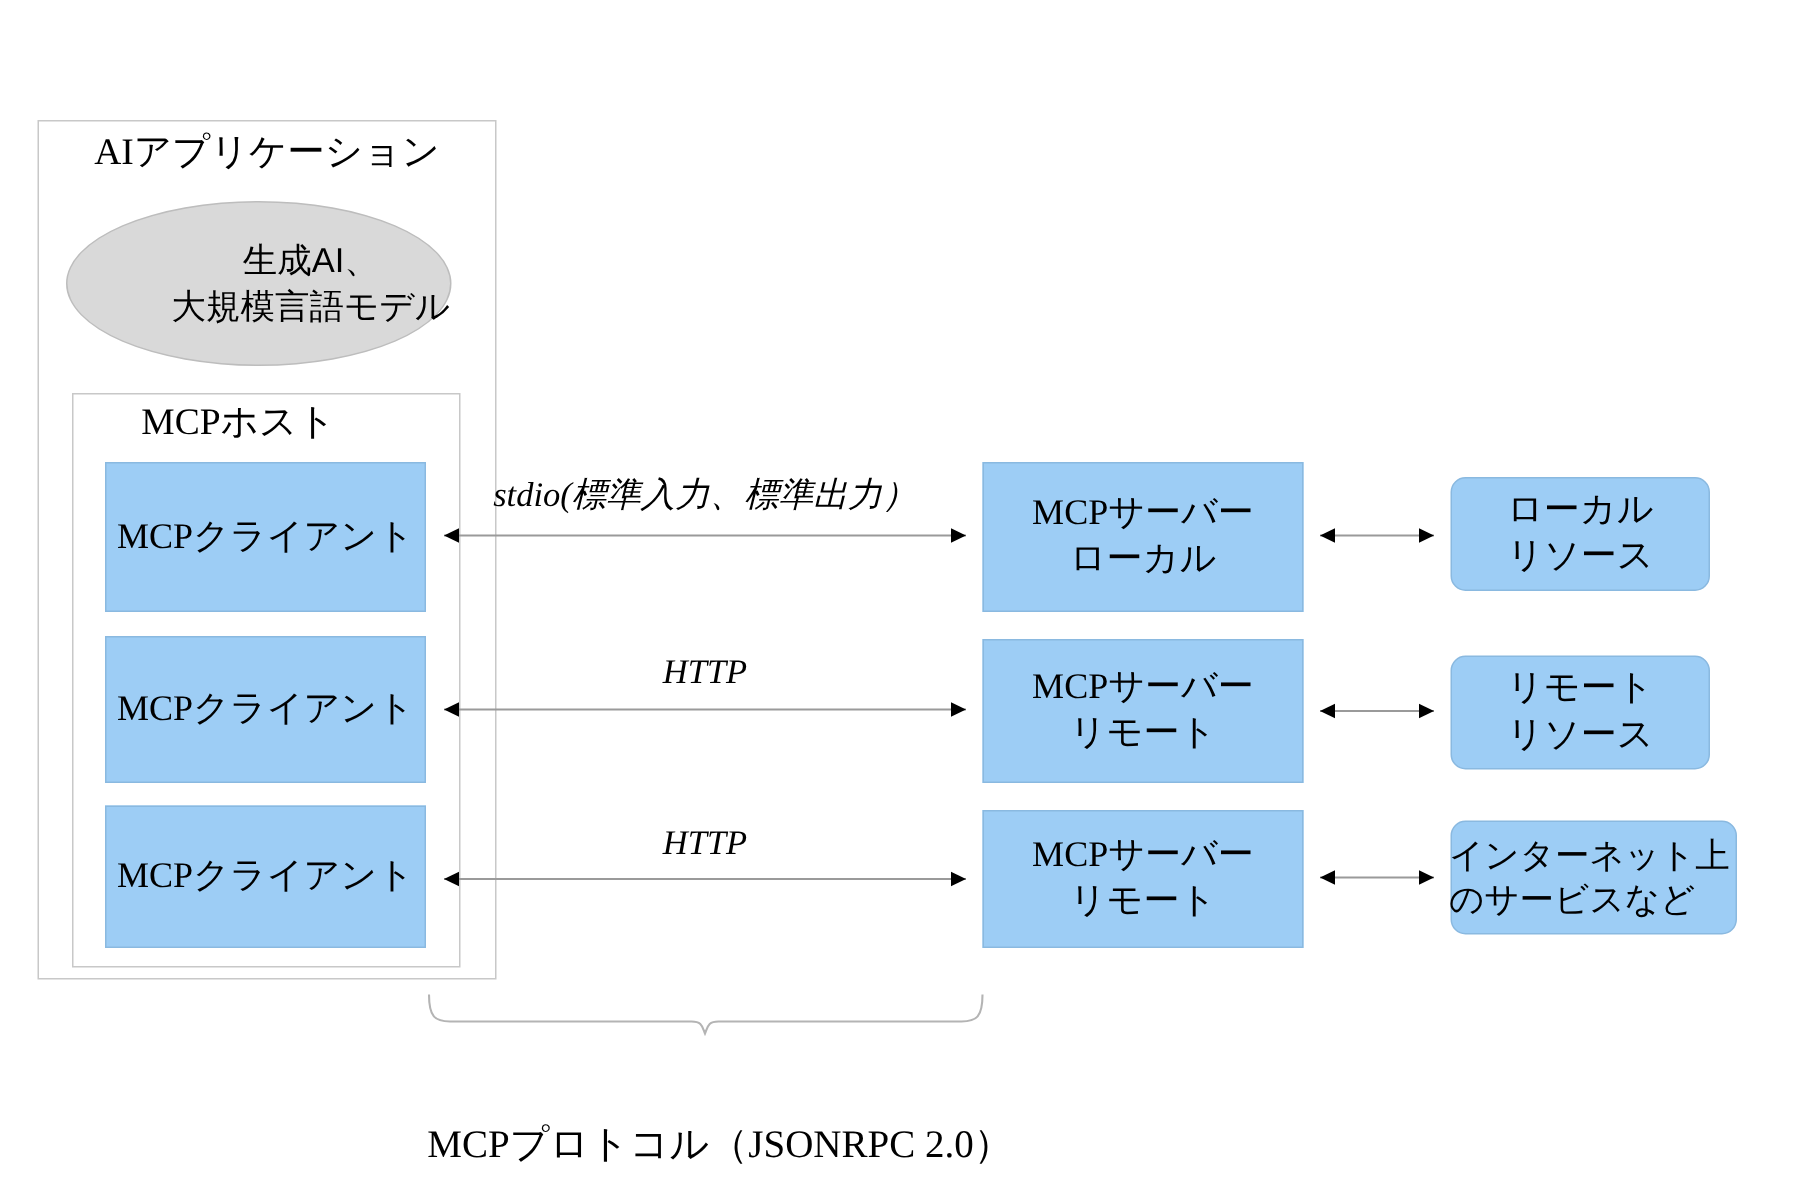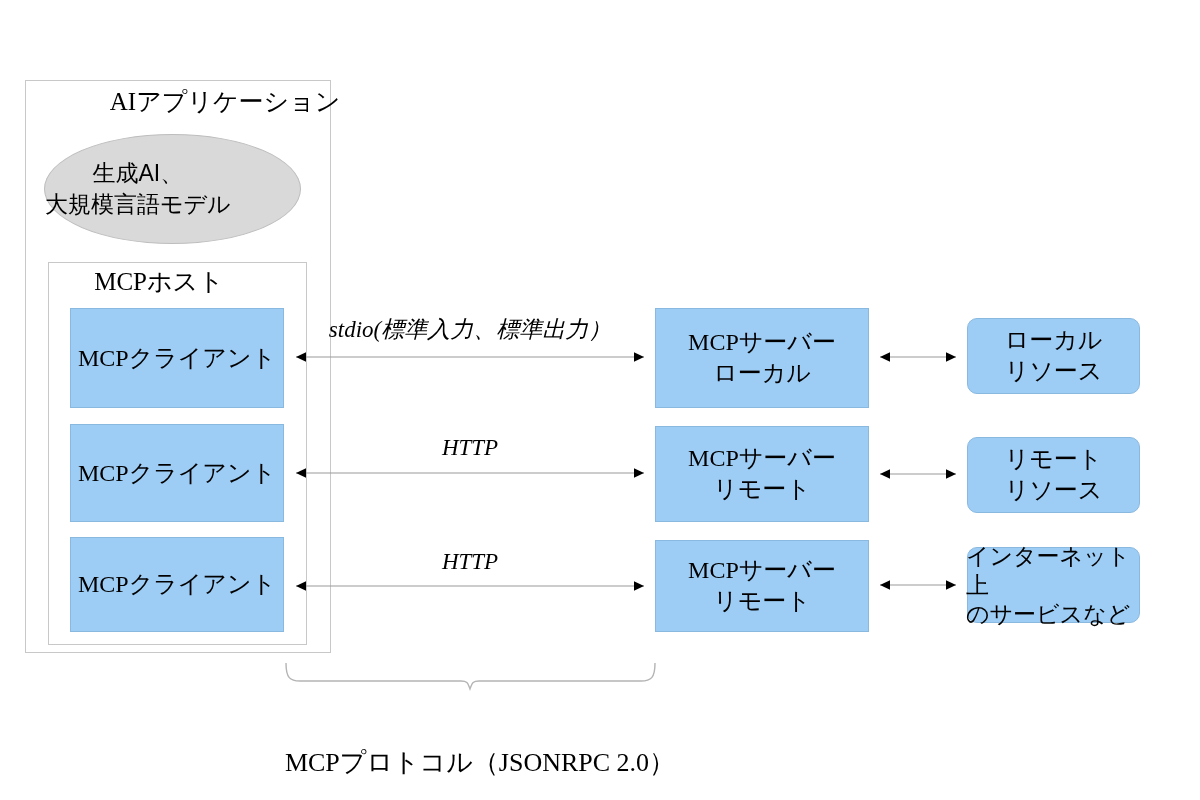--- a/index.html
+++ b/index.html
@@ -41,42 +41,41 @@
 
   
   .title-ai {
     left: 25px; top: 86px;
     width: 306px;
     text-align: center;
     font-size: 25px;
     line-height: 32px;
     letter-spacing: 0px;
     white-space: nowrap;
-    margin-left: 47px;
   }
   .title-host {
     left: 48px; top: 266px;
     width: 222px;
     text-align: center;
     font-size: 25px;
     line-height: 32px;
     white-space: nowrap;
   }
 
   
   .ellipse {
     left: 44px; top: 134px;
     width: 257px; height: 110px;
     background: #d9d9d9;
     border: 1px solid #bdbdbd;
     border-radius: 50%;
     box-sizing: border-box;
     display: flex;
     align-items: center;
-    justify-content: flex-start;
+    justify-content: flex-end;
   }
   .ellipse-text {
     text-align: center;
     font-size: 23px;
     line-height: 31px;
     font-family: "Liberation Sans", "DejaVu Sans", sans-serif;
     white-space: pre-line;
   }
 
   
@@ -100,21 +99,21 @@
   .client2 { left: 70px; top: 424px; width: 214px; height: 98px; }
   .client3 { left: 70px; top: 537px; width: 214px; height: 95px; }
 
   .server1 { left: 655px; top: 308px; width: 214px; height: 100px; }
   .server2 { left: 655px; top: 426px; width: 214px; height: 96px; }
   .server3 { left: 655px; top: 540px; width: 214px; height: 92px; }
 
   .res1 { left: 967px; top: 318px; width: 173px; height: 76px; }
   .res2 { left: 967px; top: 437px; width: 173px; height: 76px; }
   .res3 {
-    left: 967px; top: 547px; width: 173px; height: 76px;
+    left: 967px; top: 547px; width: 191px; height: 76px;
     overflow: visible;
     font-family: "Liberation Sans", "DejaVu Sans", sans-serif;
     font-size: 23px;
     line-height: 29px;
   }
   .res3 .overflow-text {
     width: 205px;
     margin-left: -2px;
     text-align: left;
   }

